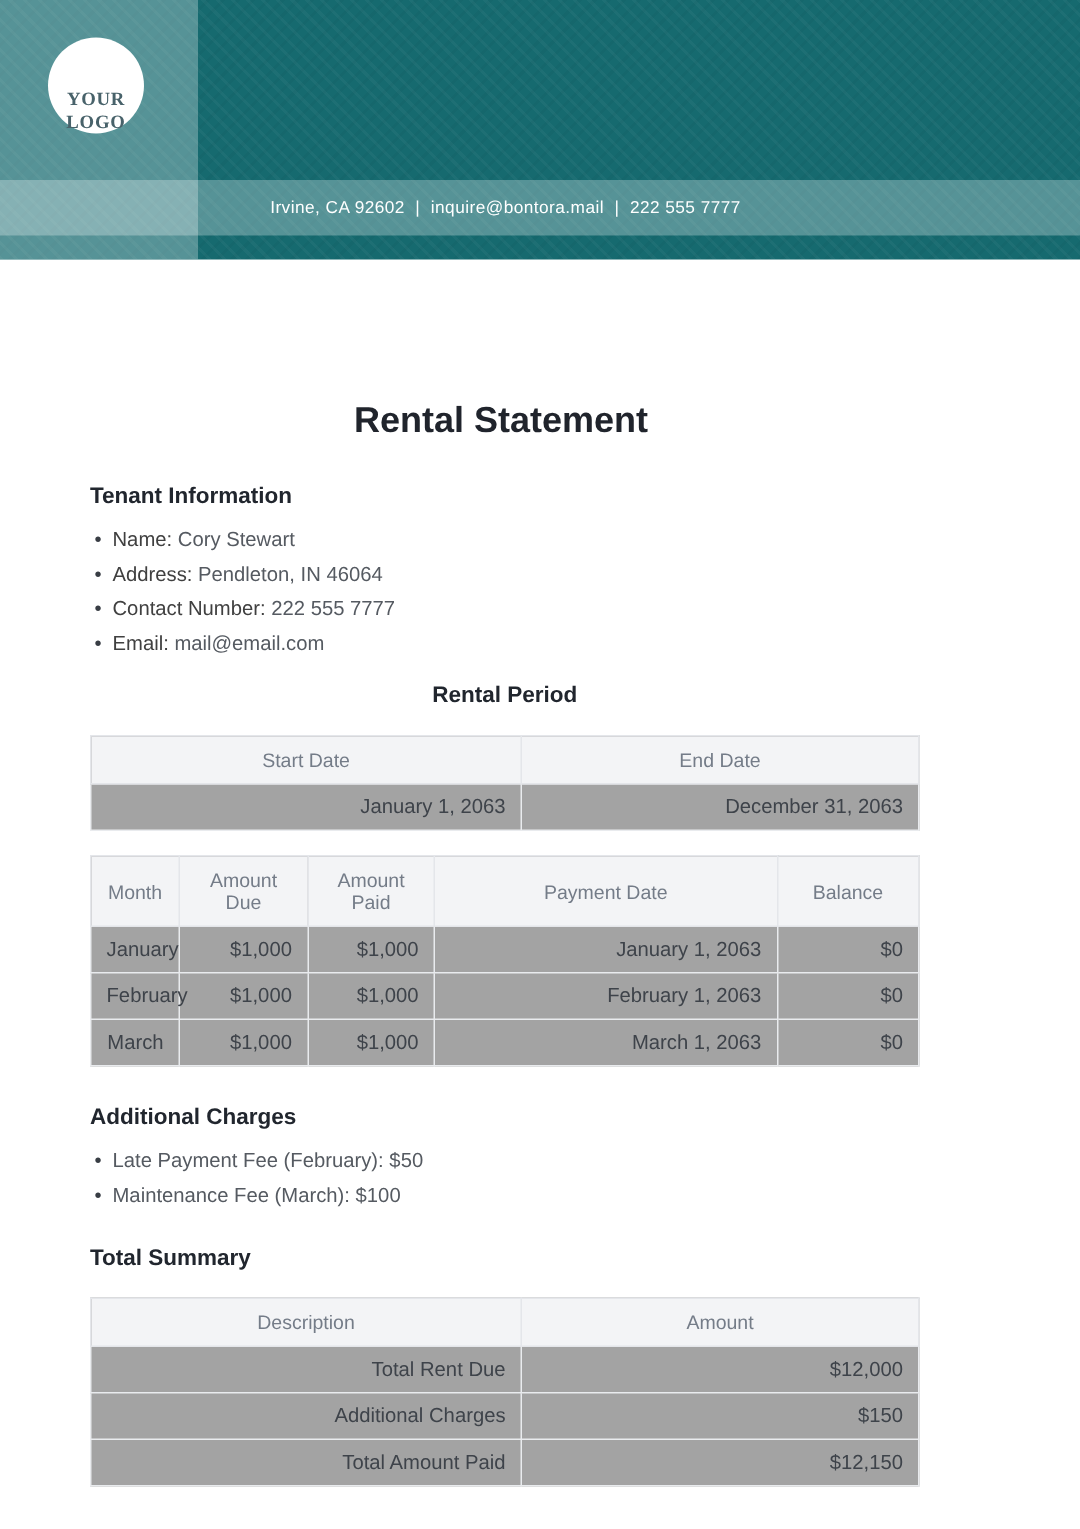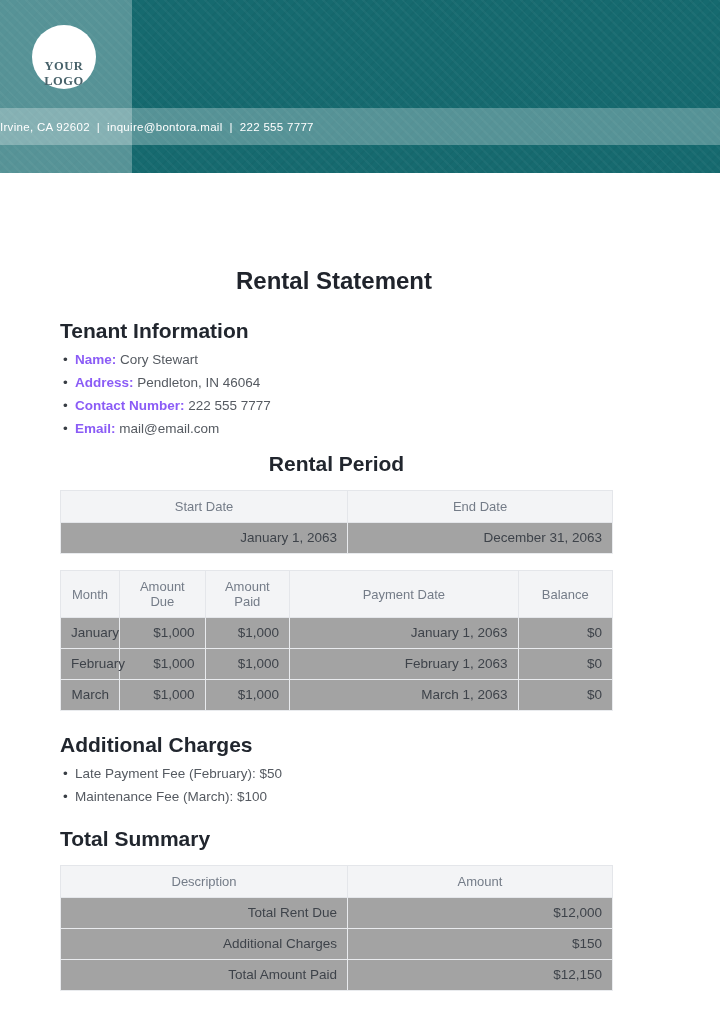--- a/index.html
+++ b/index.html
@@ -10,52 +10,52 @@
   
   .header { position:relative; width:720px; height:173px; background:#166a6f; overflow:hidden; }
   .header::before {
     content:""; position:absolute; inset:0;
     background-image:
       repeating-linear-gradient(45deg, rgba(255,255,255,0.035) 0 2px, transparent 2px 7px),
       repeating-linear-gradient(-45deg, rgba(0,0,0,0.03) 0 2px, transparent 2px 7px);
   }
   .header-leftcol { position:absolute; left:0; top:0; width:132px; height:173px; background:rgba(255,255,255,0.28); }
   .header-band {
-    position:absolute; left:0; top:108px; width:720px; height:37px;
+    position:absolute; left:0; top:120px; width:720px; height:37px;
     background:rgba(255,255,255,0.28);
-    display:flex; align-items:center; justify-content:flex-start; padding-right:46px;
+    display:flex; align-items:center; justify-content:center; padding-right:46px;
   }
   .contact-line { color:#ffffff; font-size:11.5px; letter-spacing:.3px; white-space:pre; }
   .logo-circle {
     position:absolute; left:32px; top:25px; width:64px; height:64px; border-radius:50%;
     background:#ffffff; z-index:3;
     display:flex; flex-direction:column; align-items:center; justify-content:flex-end;
     font-family:"Liberation Serif", serif; font-size:12.5px; line-height:15px;
     color:#48626a; letter-spacing:.5px;font-weight:bold;
   }
   
   .doc-title {
     margin-top:94px; width:668px; text-align:center;
     font-size:24px; line-height:28px; font-weight:700; color:#20242c;
   }
   .doc { margin-left:60px; width:553px; }
-  h2.section-heading { margin-top:26px; font-size:21px; line-height:20px; font-weight:700; color:#21262e; }
+  h2.section-heading { margin-top:26px; font-size:15px; line-height:20px; font-weight:700; color:#21262e; }
   h2.mt-rp { margin-top:14px;text-align:center; }
   h2.mt-std { margin-top:24px; }
   h2.mt-ts { margin-top:21px; }
   ul.bullets { margin-top:7px; margin-left:2px; list-style:none; }
   ul.bullets li {
     position:relative; padding:2.5px 0 2.5px 13px;
     font-size:13.5px; line-height:18px; color:#555a61;
   }
   ul.bullets li::before {
     content:"\2022"; position:absolute; left:1px; top:2.5px;
     color:#383d44; font-size:13.5px; line-height:18px;
   }
-  ul.bullets .lbl { font-weight:700; color:#8b5cf6; }
+  ul.bullets .lbl { font-weight:400; color:#404040; }
   
   table.tbl { margin-top:16px; width:553px; border-collapse:collapse; background:#a3a3a3; table-layout:fixed; }
   table.tbl th {
     background:#f3f4f6; color:#747c88; font-weight:400; font-size:13px; line-height:15px;
     text-align:center; padding:8px 10px; border:1px solid #e4e6ea;
   }
   table.tbl td {
     color:#3e434a; font-size:13.5px; line-height:14px;
     text-align:right; padding:8px 10px; border:1px solid #e9ebee;
   }

